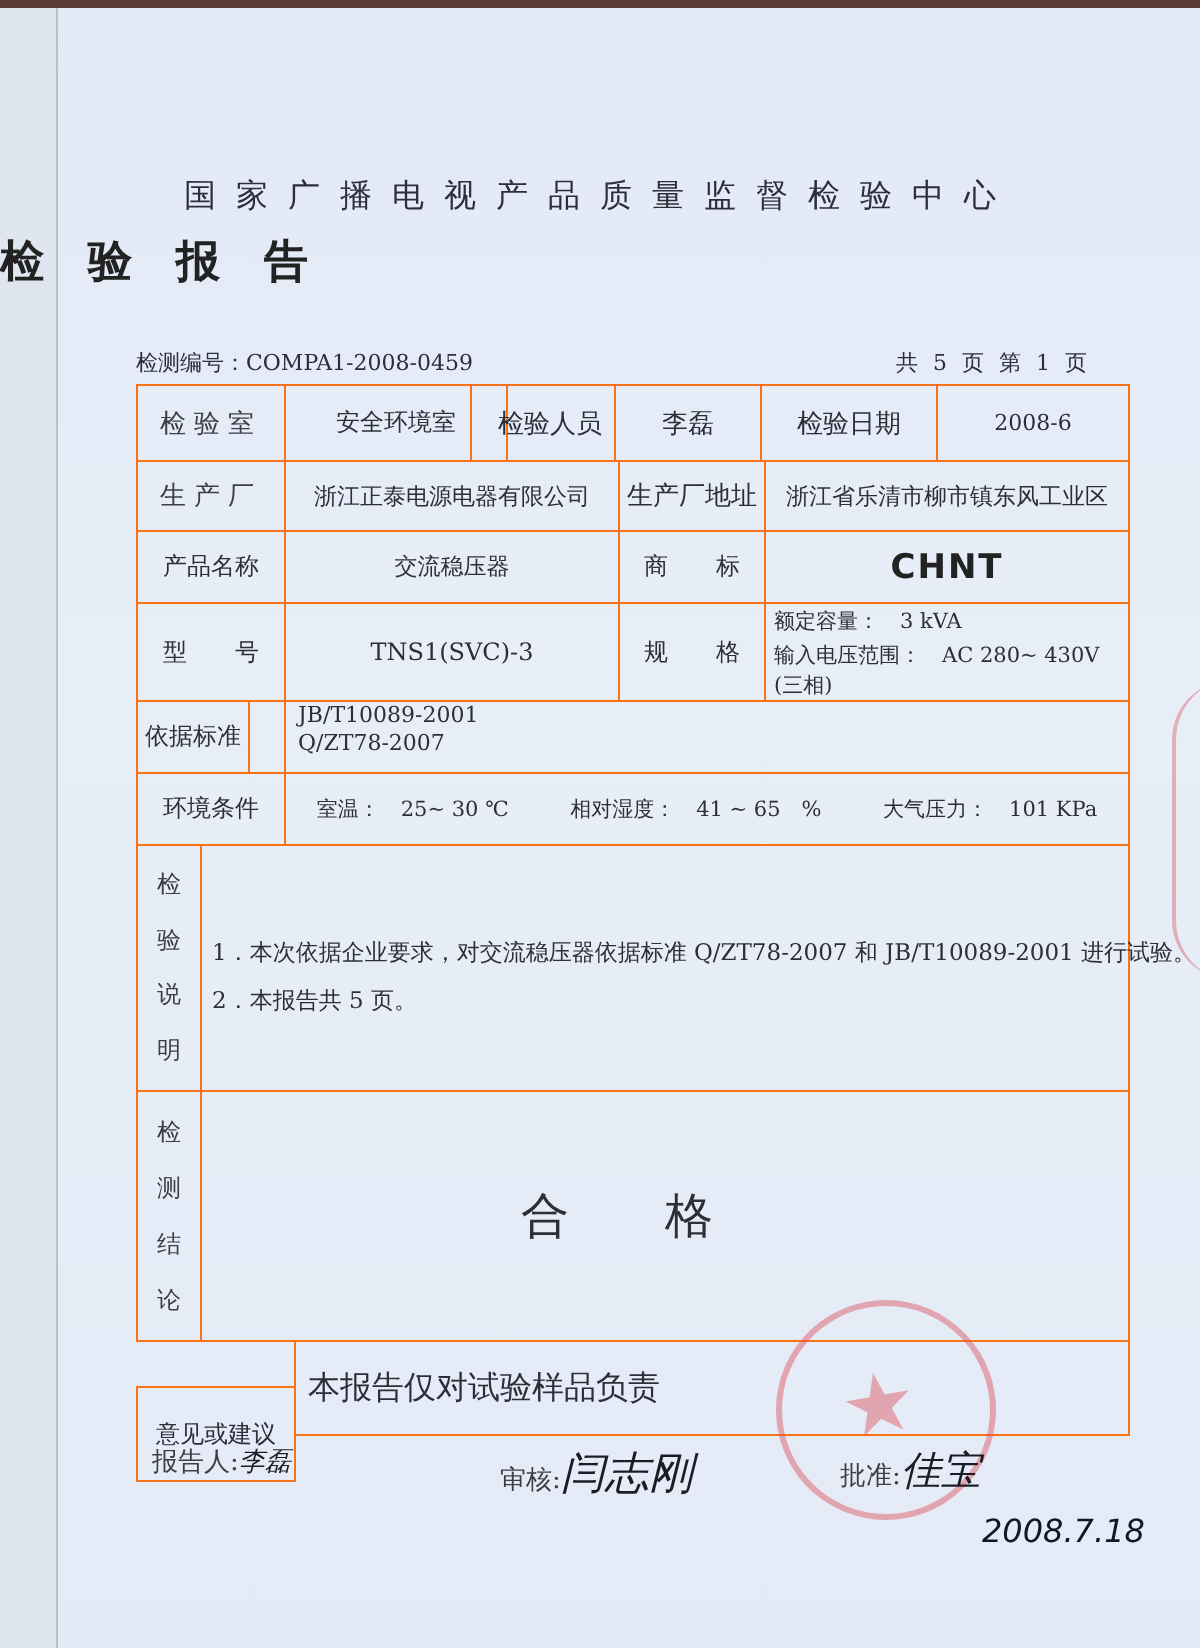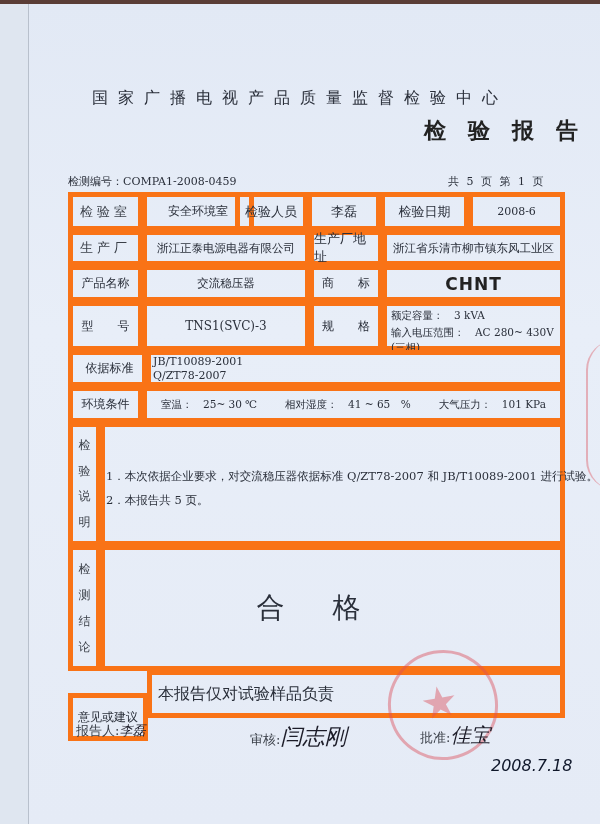--- a/index.html
+++ b/index.html
@@ -10,29 +10,29 @@
     color:#2a2f3a;
   }
   .top-edge { position:absolute; left:0; top:0; width:600px; height:4px; background:#5a3d36; }
   .page {
     position:absolute; left:28px; top:4px; width:572px; height:820px;
     background:linear-gradient(180deg,#e2e9f5 0%,#e8eef8 40%,#e5ebf6 100%);
     border-left:1px solid #b8c0cc;
   }
   .left-strip { position:absolute; left:0; top:4px; width:28px; height:820px; background:#dfe6f0; }
   .org { position:absolute; left:0; width:600px; top:88px; text-align:center; font-size:16px; letter-spacing:10px; color:#2a2f3a; }
-  .title { position:absolute; left:0; width:600px; top:116px; text-align:right; font-size:22px; font-weight:bold; letter-spacing:22px; color:#222; }
+  .title { position:absolute; left:0; width:600px; top:116px; text-align:left; font-size:22px; font-weight:bold; letter-spacing:22px; color:#222; }
   .meta-left { position:absolute; left:68px; top:174px; font-size:11px; }
   .meta-right { position:absolute; left:448px; top:174px; font-size:11px; word-spacing:4px; }
-  .cell { position:absolute; border:5px solid #f97316; box-sizing:border-box; display:flex; align-items:center; justify-content:center; font-size:12px; }
+  .cell { position:absolute; border:1px solid #f97316; box-sizing:border-box; display:flex; align-items:center; justify-content:center; font-size:12px; }
   .cell.left { justify-content:flex-start; padding-left:6px; }
   .label { letter-spacing:4px; font-size:13px; color:#3a3f48; }
   .vert { flex-direction:column; justify-content:space-around; font-size:12px; color:#3a3f48; padding:6px 0; }
   .notes { position:absolute; left:80px; top:464px; font-size:11.5px; line-height:24px; }
-  .verdict { font-size:28px; letter-spacing:48px; font-family:Liberation Mono, monospace; font-weight:300; }
+  .verdict { font-size:24px; letter-spacing:48px; font-family:Liberation Mono, monospace; font-weight:300; }
   .brand { font-family:"DejaVu Sans","Liberation Sans",sans-serif; font-weight:bold; font-size:17px; letter-spacing:1px; color:#222; }
   .spec { font-size:10.5px; line-height:15px; padding:2px 4px; display:block; }
   .sign { position:absolute; top:722px; font-size:13px; color:#3a3f48; }
   .sig-script { font-family:"DejaVu Sans","Liberation Sans",sans-serif; font-style:italic; color:#1c1c28; }
   .date { position:absolute; left:462px; top:756px; font-size:16px; font-family:"DejaVu Sans","Liberation Sans",sans-serif; font-style:italic; color:#0f172a;margin-left:29px; }
   .stamp { position:absolute; left:388px; top:650px; width:104px; height:104px; border-radius:50%; border:3px solid rgba(220,80,90,0.45); transform:rotate(-10deg); }
   .stamp .star { position:absolute; left:30px; top:24px; font-size:42px; color:rgba(220,80,90,0.45); }
   .edge-stamp { position:absolute; left:586px; top:340px; width:28px; height:150px; border-left:2px solid rgba(220,80,90,0.4); border-radius:30px 0 0 30px; }
 </style>
 </head>
@@ -70,21 +70,21 @@
 <div class="cell" style="left:68px;top:301px;width:75px;height:50px;font-size:12px;white-space:pre;">型　　号</div>
 <div class="cell" style="left:142px;top:301px;width:168px;height:50px;font-size:12px;">TNS1(SVC)-3</div>
 <div class="cell" style="left:309px;top:301px;width:74px;height:50px;font-size:12px;white-space:pre;">规　　格</div>
 <div class="cell" style="left:382px;top:301px;width:183px;height:50px;align-items:flex-start;justify-content:flex-end;">
   <div>
     <span class="spec">额定容量：　3 kVA</span>
     <span class="spec" style="padding-top:0;">输入电压范围：　AC 280~ 430V (三相)</span>
   </div>
 </div>
 
-<div class="cell" style="left:68px;top:350px;width:83px;height:37px;font-size:12px;">依据标准</div>
+<div class="cell" style="left:68px;top:350px;width:57px;height:37px;font-size:12px;">依据标准</div>
 <div class="cell left" style="left:142px;top:350px;width:423px;height:37px;flex-direction:column;align-items:flex-start;font-size:11px;line-height:14px;">
   <span>JB/T10089-2001</span>
   <span>Q/ZT78-2007</span>
 </div>
 
 <div class="cell" style="left:68px;top:386px;width:75px;height:37px;font-size:12px;">环境条件</div>
 <div class="cell" style="left:142px;top:386px;width:423px;height:37px;justify-content:space-around;font-size:10.5px;">
   <span>室温：　25~ 30 ℃</span>
   <span>相对湿度：　41 ~ 65　%</span>
   <span>大气压力：　101 KPa</span>

